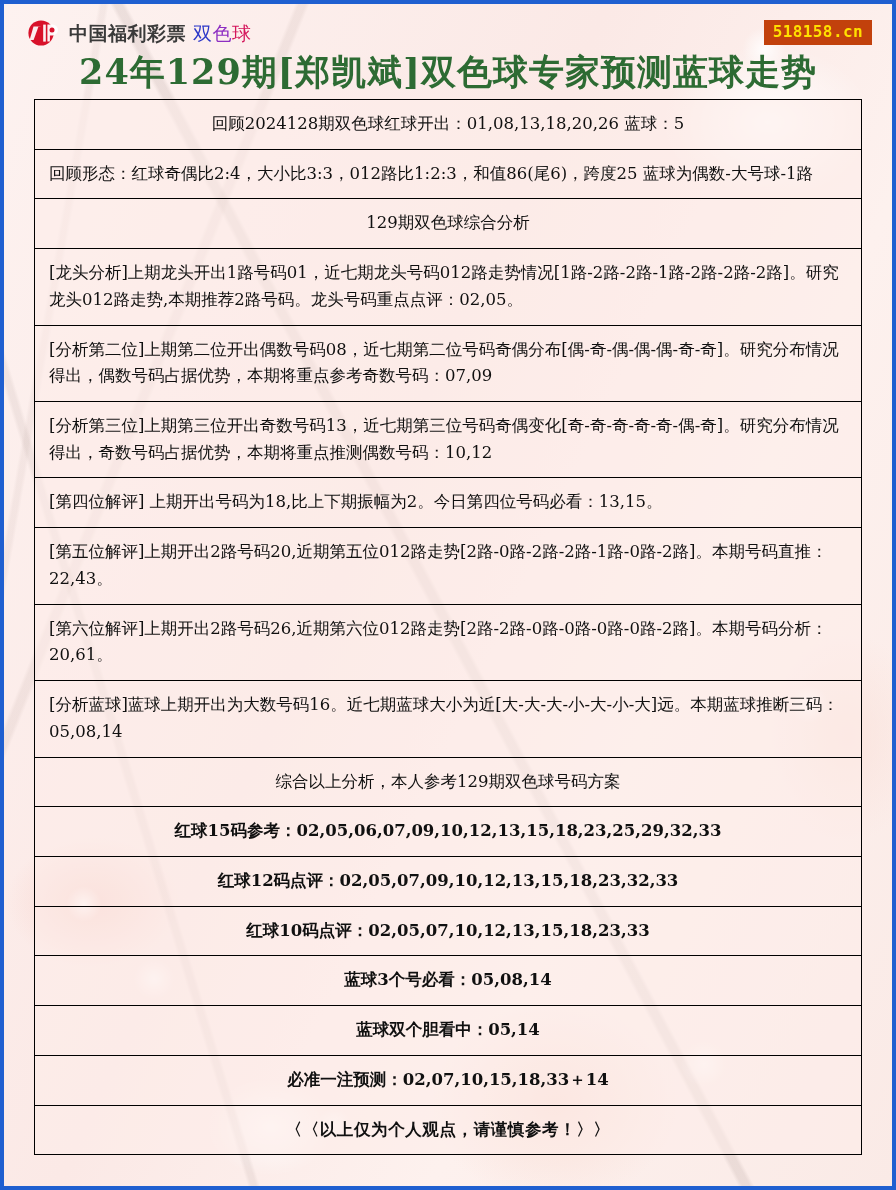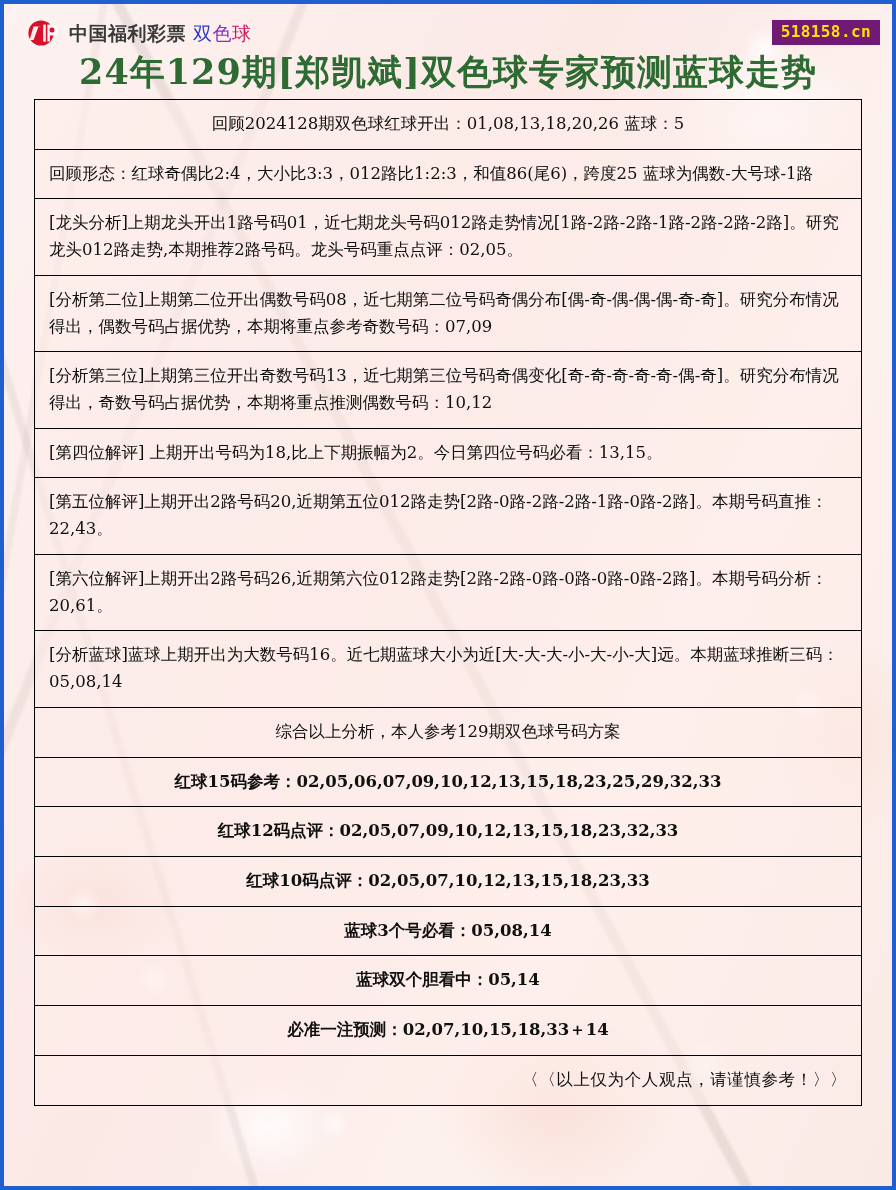--- a/index.html
+++ b/index.html
@@ -102,23 +102,23 @@
     font-weight: 400;
     line-height: 1;
     letter-spacing: .5px;
   }
   .brand-ssq .c1 { color: #2b37c8; }
   .brand-ssq .c2 { color: #8d2ec2; }
   .brand-ssq .c3 { color: #d4145a; }
 
   #site-badge {
     position: absolute;
-    right: 12px;
+    right: 20px;
     top: 16px;
-    background: #701a75;
+    background: #c2410c;
     color: #ffe000;
     font-family: "DejaVu Sans Mono", "Liberation Mono", monospace;
     font-size: 16px;
     font-weight: 700;
     padding: 3px 9px 4px;
     line-height: 1.1;
     letter-spacing: .4px;
   }
 
   #page-title {
@@ -148,21 +148,21 @@
     padding: 11px 14px;
     font-family: "DejaVu Serif", "Liberation Serif", serif;
     font-size: 16.5px;
     color: #101010;
     line-height: 1.62;
     vertical-align: middle;
   }
   td.center { text-align: center; }
   td.left   { text-align: left; }
   td.pick   { text-align: center; font-weight: 700; }
-  td.footer { text-align: right; font-weight: 400; letter-spacing: .6px; }
+  td.footer { text-align: center; font-weight: 700; letter-spacing: .6px; }
 </style>
 </head>
 <body>
 
 <div id="page">
   <div id="paper-bg"></div>
 
   <div id="content">
 
     <div id="masthead">
@@ -187,20 +187,23 @@
 
     <table id="analysis-table">
       <tbody id="table-body">
           <tr>
             <td class="center">回顾2024128期双色球红球开出：01,08,13,18,20,26 蓝球：5</td>
           </tr>
           <tr>
             <td class="left">回顾形态：红球奇偶比2:4，大小比3:3，012路比1:2:3，和值86(尾6)，跨度25 蓝球为偶数-大号球-1路</td>
           </tr>
           <tr>
+            <td class="center">129期双色球综合分析</td>
+          </tr>
+          <tr>
             <td class="left">[龙头分析]上期龙头开出1路号码01，近七期龙头号码012路走势情况[1路-2路-2路-1路-2路-2路-2路]。研究龙头012路走势,本期推荐2路号码。龙头号码重点点评：02,05。</td>
           </tr>
           <tr>
             <td class="left">[分析第二位]上期第二位开出偶数号码08，近七期第二位号码奇偶分布[偶-奇-偶-偶-偶-奇-奇]。研究分布情况得出，偶数号码占据优势，本期将重点参考奇数号码：07,09</td>
           </tr>
           <tr>
             <td class="left">[分析第三位]上期第三位开出奇数号码13，近七期第三位号码奇偶变化[奇-奇-奇-奇-奇-偶-奇]。研究分布情况得出，奇数号码占据优势，本期将重点推测偶数号码：10,12</td>
           </tr>
           <tr>
             <td class="left">[第四位解评] 上期开出号码为18,比上下期振幅为2。今日第四位号码必看：13,15。</td>

